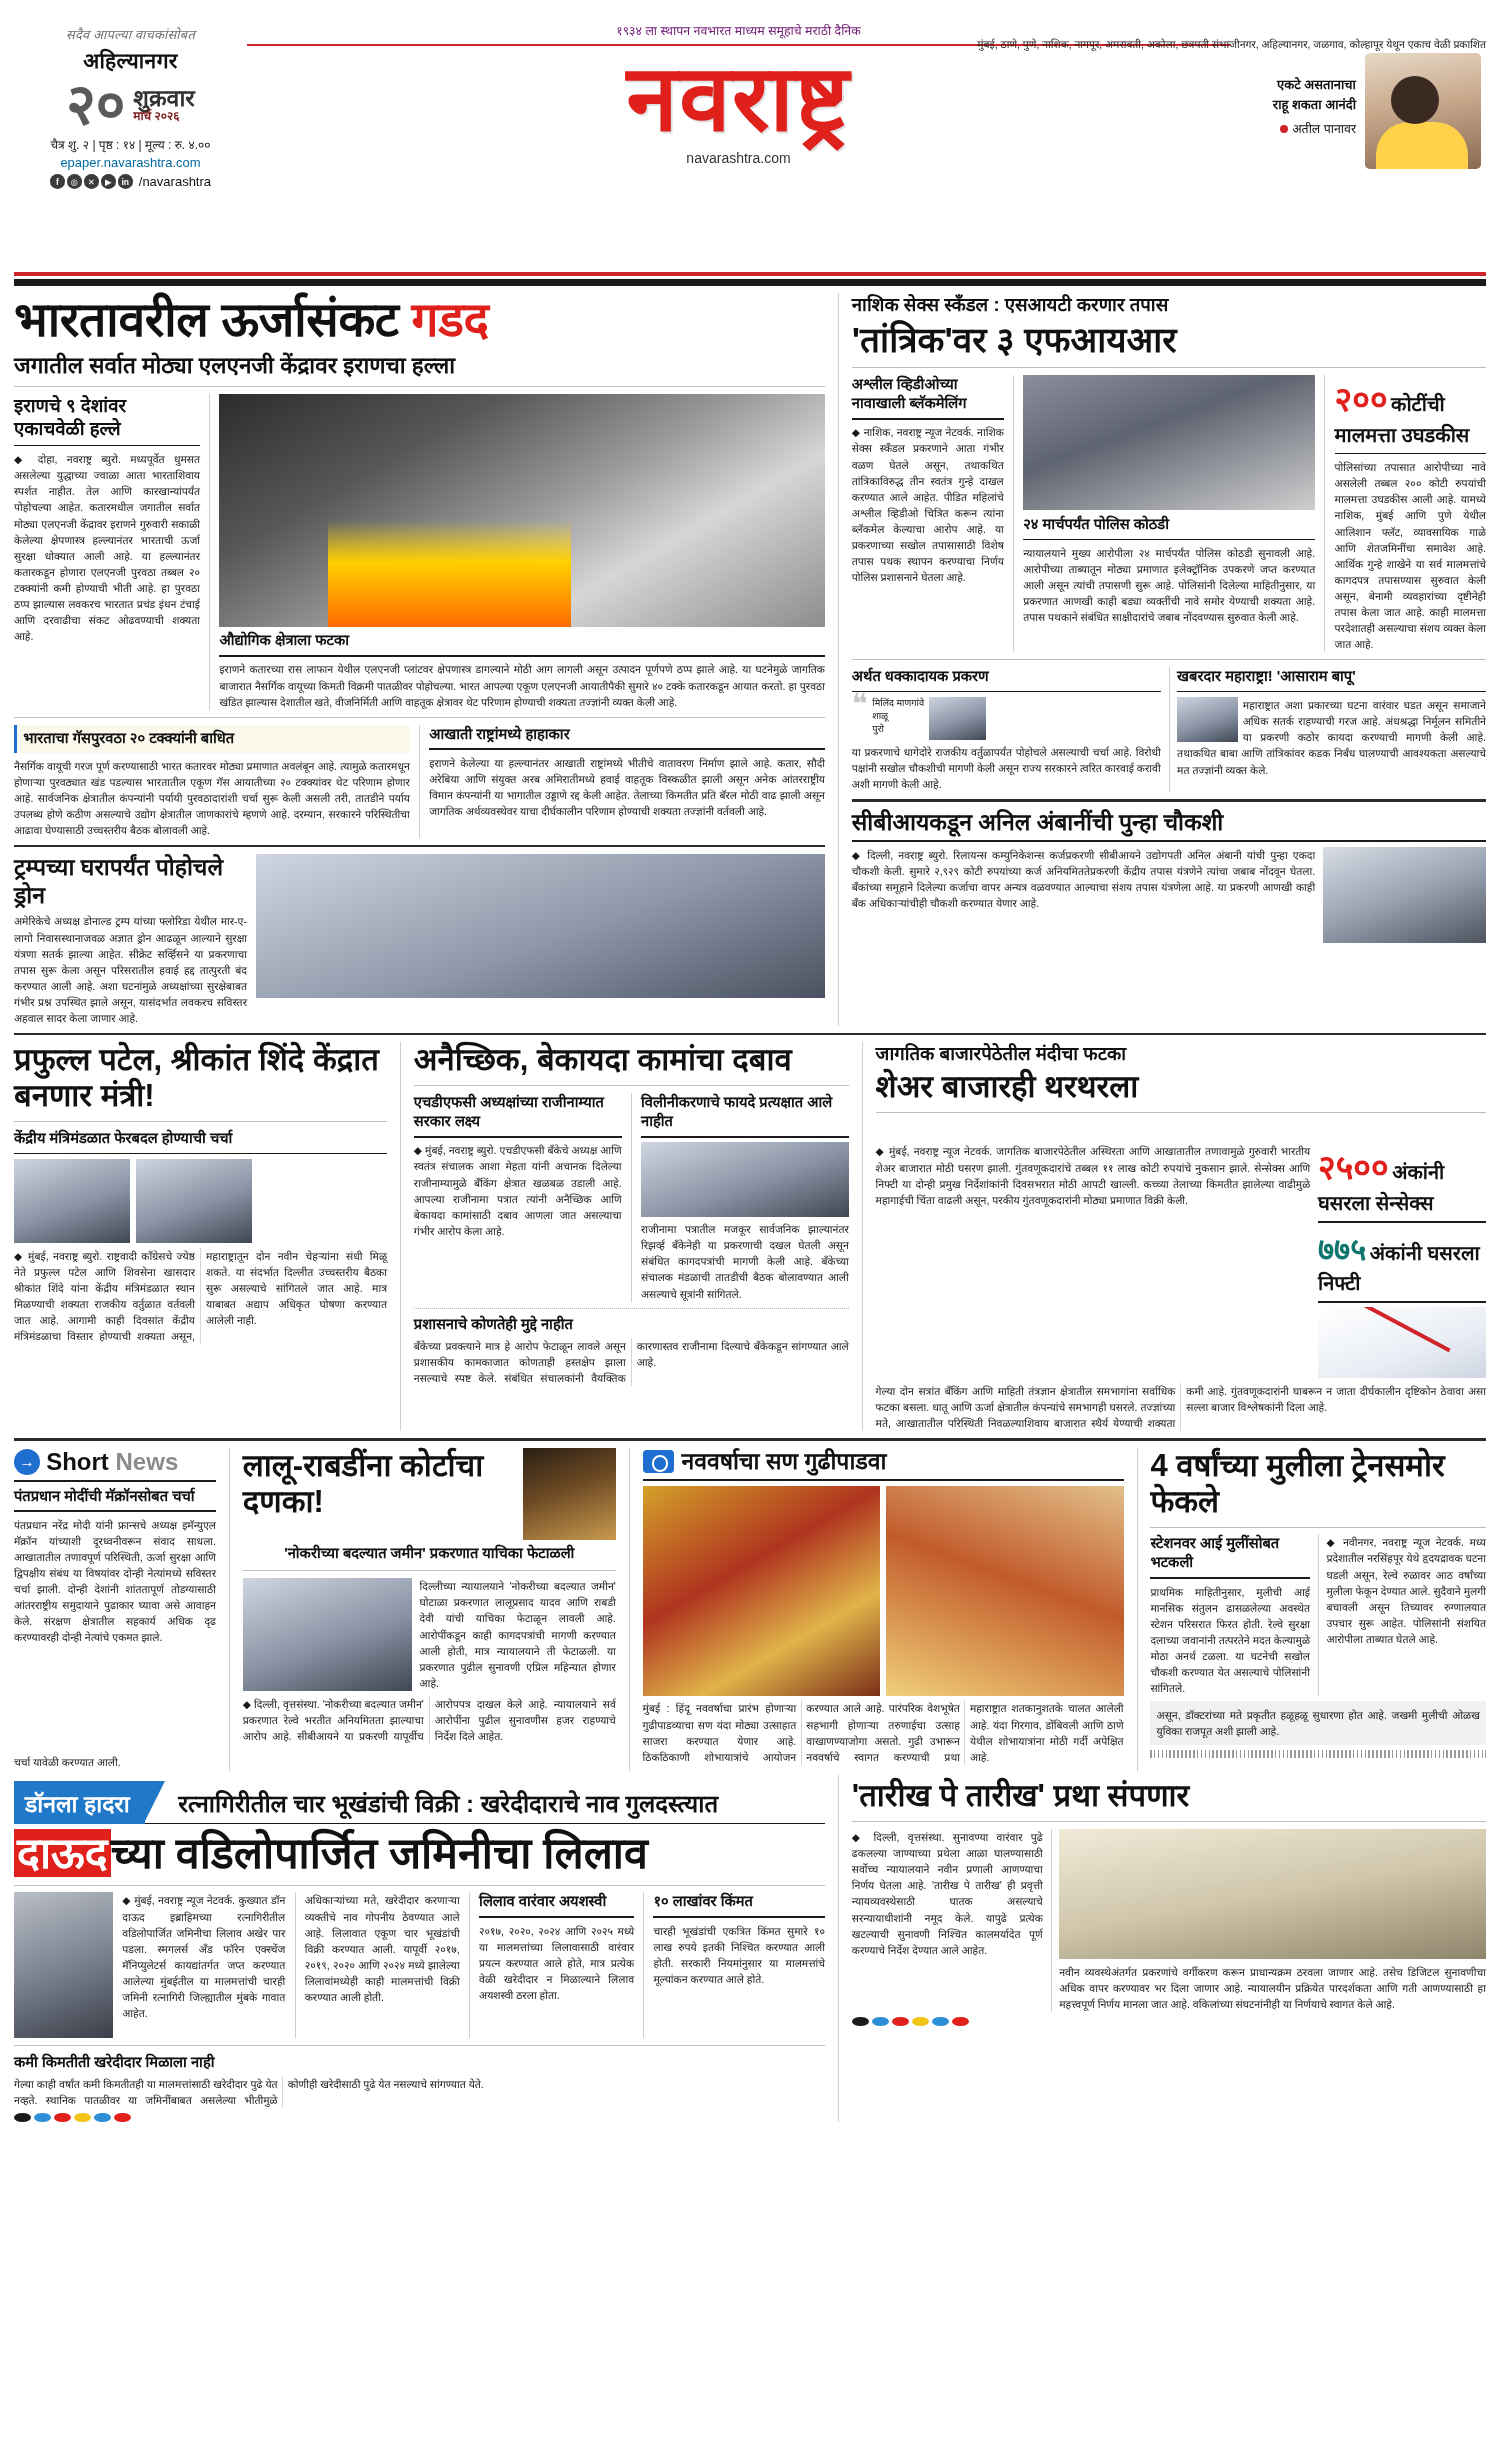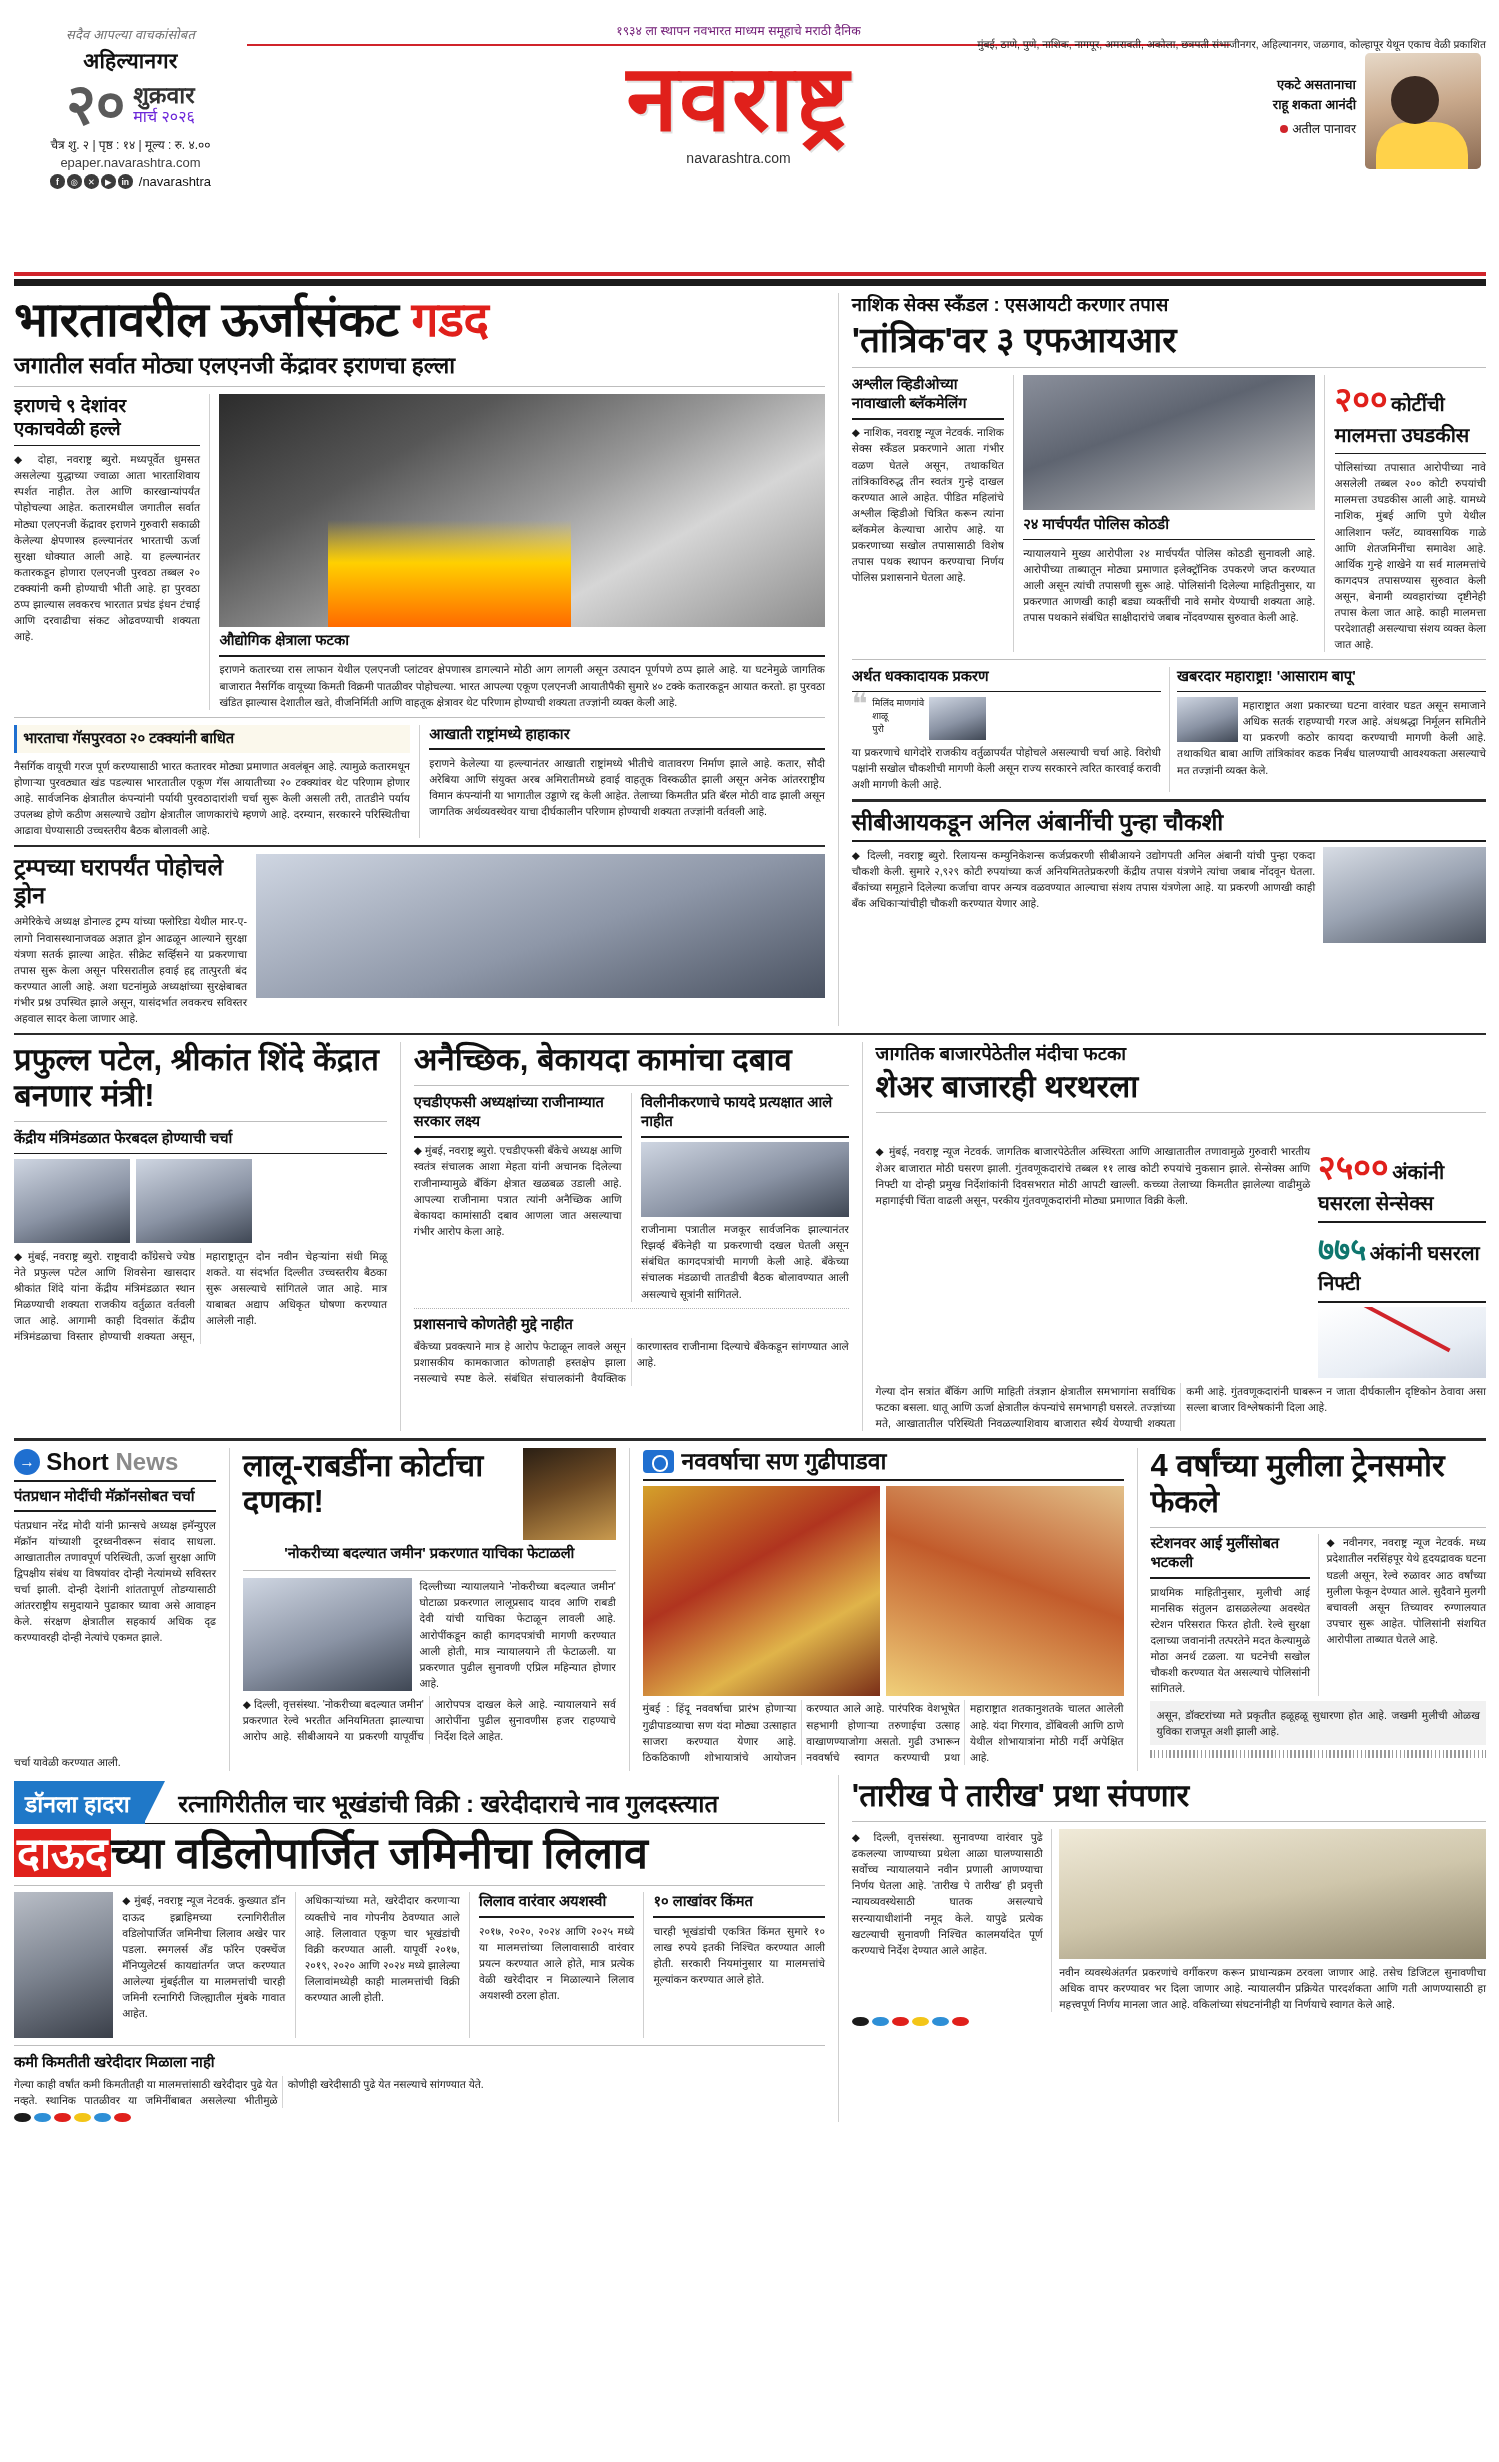--- a/index.html
+++ b/index.html
@@ -14,23 +14,23 @@
 
   
   .masthead { display: flex; align-items: flex-start; height: 256px; position: relative; }
   .mh-left { width: 233px; padding-top: 14px; text-align: center; }
   .mh-tagline { font-size: 13px; color: #6f6f6f; font-style: italic; font-family: "Liberation Serif", serif; letter-spacing:0.2px;}
   .mh-city { font-size: 21px; font-weight: bold; margin-top: 3.1px; letter-spacing:0.4px; }
   .mh-daterow { display: flex; align-items: center; justify-content: center; gap: 7.8px; margin-top: 3.1px; }
   .mh-daynum { font-size: 57px; font-weight: bold; color: #5a5a5a; line-height: .95; }
   .mh-dayblock { text-align: left; }
   .mh-dayname { font-size: 23px; font-weight: bold; color: #333; line-height: 1.05; }
-  .mh-monthyear { font-size: 16px; font-weight: normal; color: #6d28d9; line-height: 1.1; }
+  .mh-monthyear { font-size: 12px; font-weight: bold; color: #7f1d1d; line-height: 1.1; }
   .mh-meta { font-size: 12px; margin-top: 4.7px; color: #222; }
-  .mh-epaper { font-size: 13px; margin-top: 2.3px; color: #404040; }
+  .mh-epaper { font-size: 13px; margin-top: 2.3px; color: #0369a1; }
   .mh-social { display: flex; align-items: center; justify-content: center; gap: 2.3px; margin-top: 3.9px; }
   .sicon { width: 14.7px; height: 14.7px; border-radius: 50%; background: #3b3b3b; color: #fff;
            font-size: 8.5px; font-weight: bold; display: flex; align-items: center; justify-content: center; }
   .mh-handle { font-size: 13px; margin-left: 3.9px; }
 
   .mh-center { flex: 1; text-align: center; padding-top: 11px; position: relative; }
   .mh-estab { font-size: 12.4px; color: #701a75; }
   .mh-rule { height: 2.3px; background: #d0242b; margin: 4.7px 0 0; }
   .mh-logo { font-size: 92px; font-weight: bold; color: #e0201b; letter-spacing: 1.6px;
              font-family: "Liberation Serif", serif; line-height: 1.06; margin-top: 4.7px;

